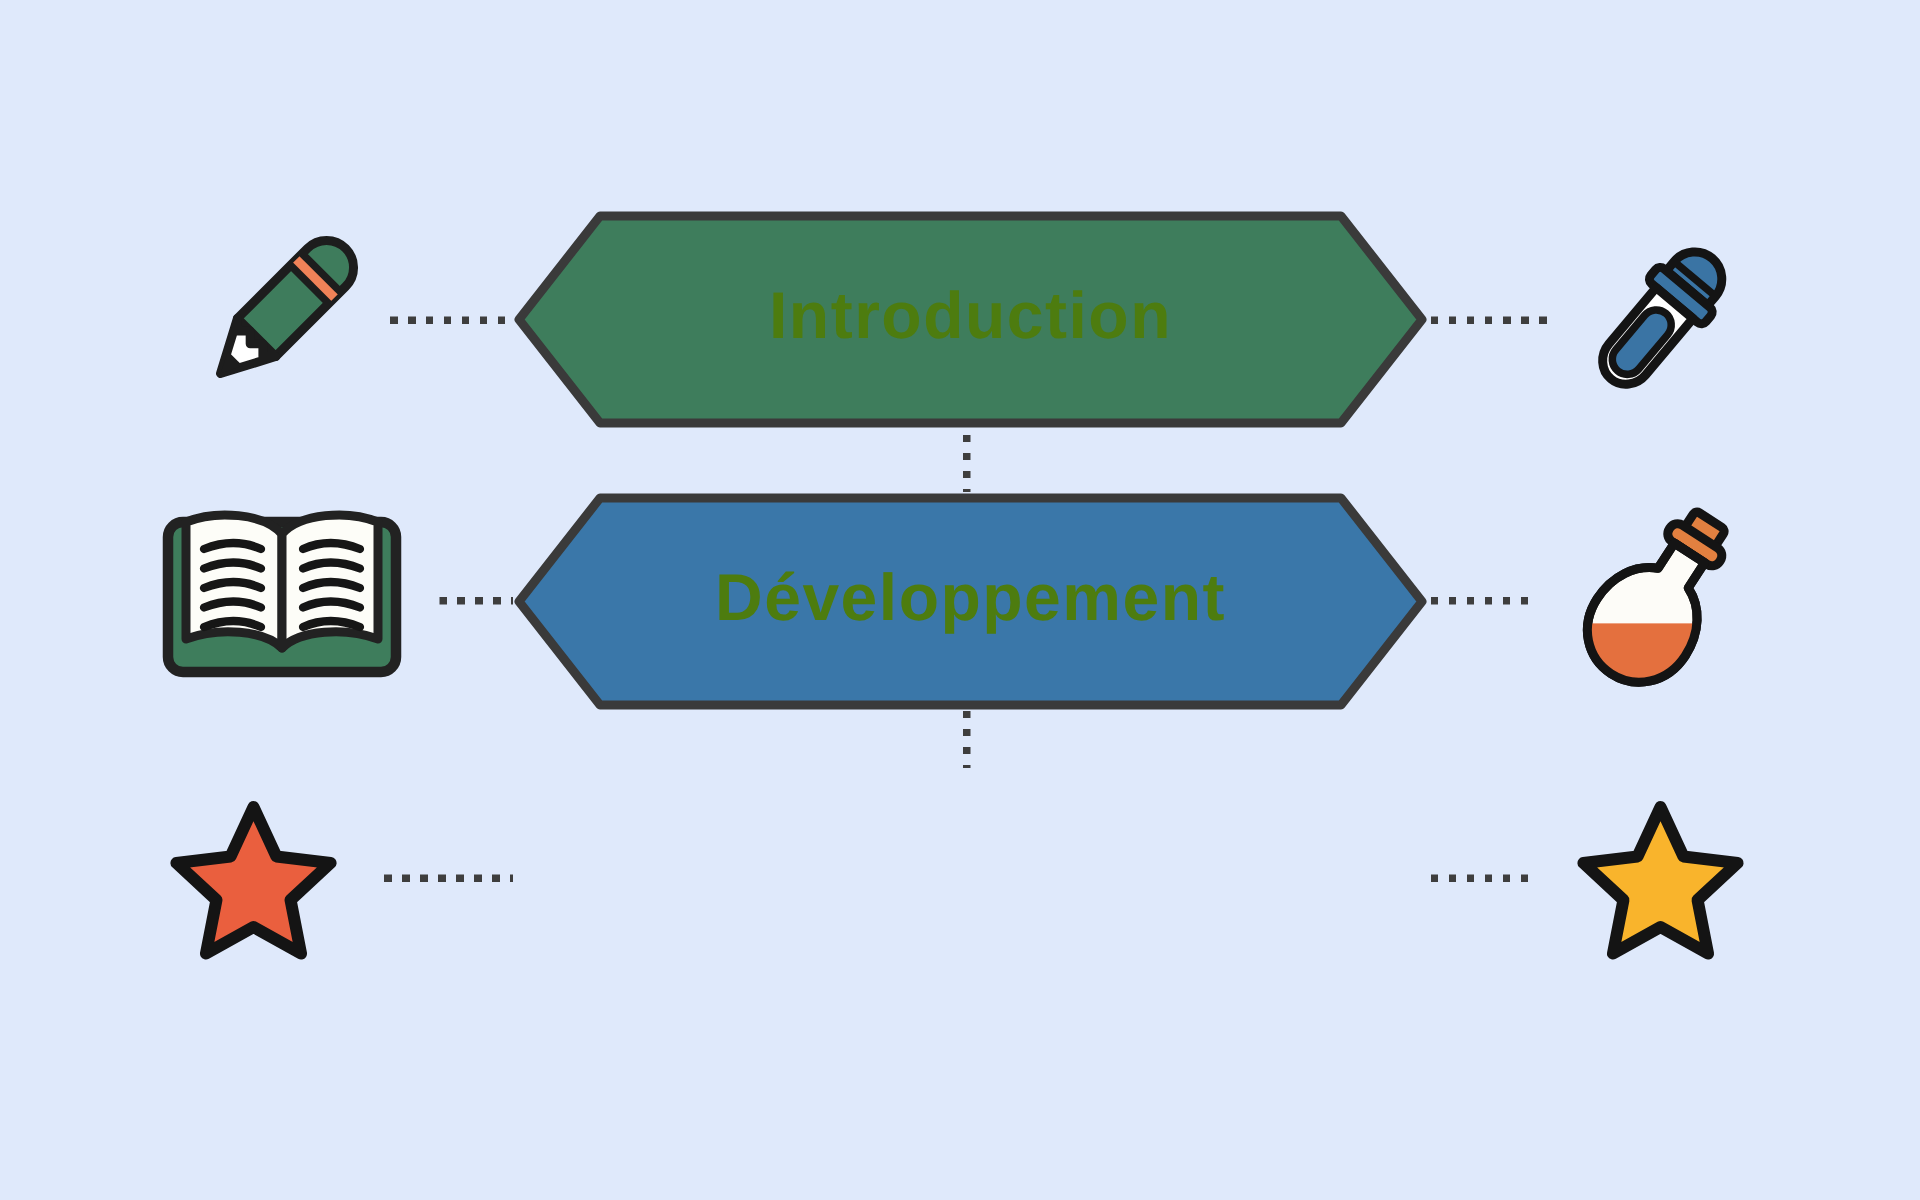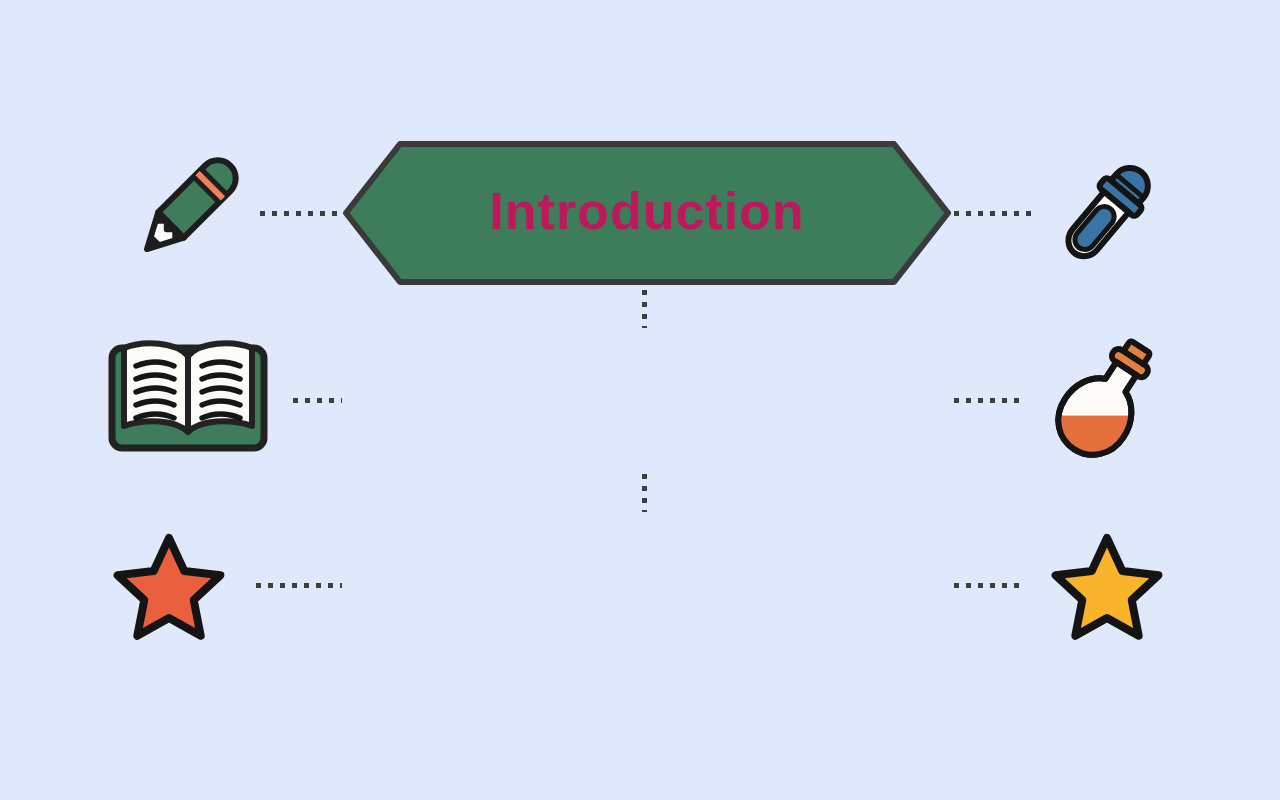--- a/index.html
+++ b/index.html
@@ -12,21 +12,21 @@
     font-family: "Liberation Sans", sans-serif;
   }
   .hex-row { position: absolute; left: 342px; width: 610px; height: 146px; }
   .hex-row-1 { top: 140px; }
   .hex-row-2 { top: 328px; }
   .hex-row-3 { top: 512px; }
   .hex-svg { position: absolute; left: 0; top: 0; }
   .hex-label {
     position: absolute; left: 0; top: 0; width: 100%; height: 100%;
     display: flex; align-items: center; justify-content: center;
-    color: #be185d; font-size: 52px; font-weight: 700; letter-spacing: 1px;
+    color: #4d7c0f; font-size: 44px; font-weight: 700; letter-spacing: 1px;
     padding-bottom: 4px; box-sizing: border-box;
   }
   .icon { position: absolute; }
   .icon-pencil      { left: 118px; top: 138px; }
   .icon-book        { left: 104px; top: 332px; }
   .icon-star-left   { left: 108px; top: 528px; }
   .icon-marker      { left: 1042px; top: 146px; }
   .icon-potion      { left: 1040px; top: 330px; }
   .icon-star-right  { left: 1046px; top: 528px; }
   .conn { position: absolute; }
@@ -61,20 +61,26 @@
   <div class="conn conn-v conn-v1"></div>
   <div class="conn conn-v conn-v2"></div>
 
   <div class="hex-row hex-row-1">
     <svg class="hex-svg" width="610" height="146" viewBox="0 0 610 146">
       <polygon points="4,73 58,4 552,4 606,73 552,142 58,142" stroke="#3a3a3a" stroke-width="6" stroke-linejoin="round" fill="#3e7d5c"></polygon>
     </svg>
     <div class="hex-label">Introduction</div>
   </div>
 
+  <div class="hex-row hex-row-2">
+    <svg class="hex-svg" width="610" height="146" viewBox="0 0 610 146">
+      <polygon points="4,73 58,4 552,4 606,73 552,142 58,142" stroke="#3a3a3a" stroke-width="6" stroke-linejoin="round" fill="#3a77a9"></polygon>
+    </svg>
+    <div class="hex-label">Développement</div>
+  </div>
 
 
   <svg class="icon icon-pencil" width="140" height="140" viewBox="0 0 140 140">
     <g transform="rotate(45 70 70)">
       <path d="M52,28 A18,18 0 0 1 88,28 L88,94 L52,94 Z" stroke="#1d1d1d" stroke-width="6" stroke-linejoin="round" fill="#3e7c5c"></path>
       <rect x="52" y="33" width="36" height="11" fill="#f08258"></rect>
       <line x1="50" y1="33" x2="90" y2="33" stroke="#1d1d1d" stroke-width="5"></line>
       <line x1="50" y1="44" x2="90" y2="44" stroke="#1d1d1d" stroke-width="5"></line>
       <path d="M52,94 L58,100 L64,94 L70,100 L76,94 L82,100 L88,94 L70,128 Z" fill="#ffffff" stroke="#1d1d1d" stroke-width="6" stroke-linejoin="round"></path>
       <path d="M63,114 L70,128 L77,114 Z" fill="#1d1d1d"></path>

